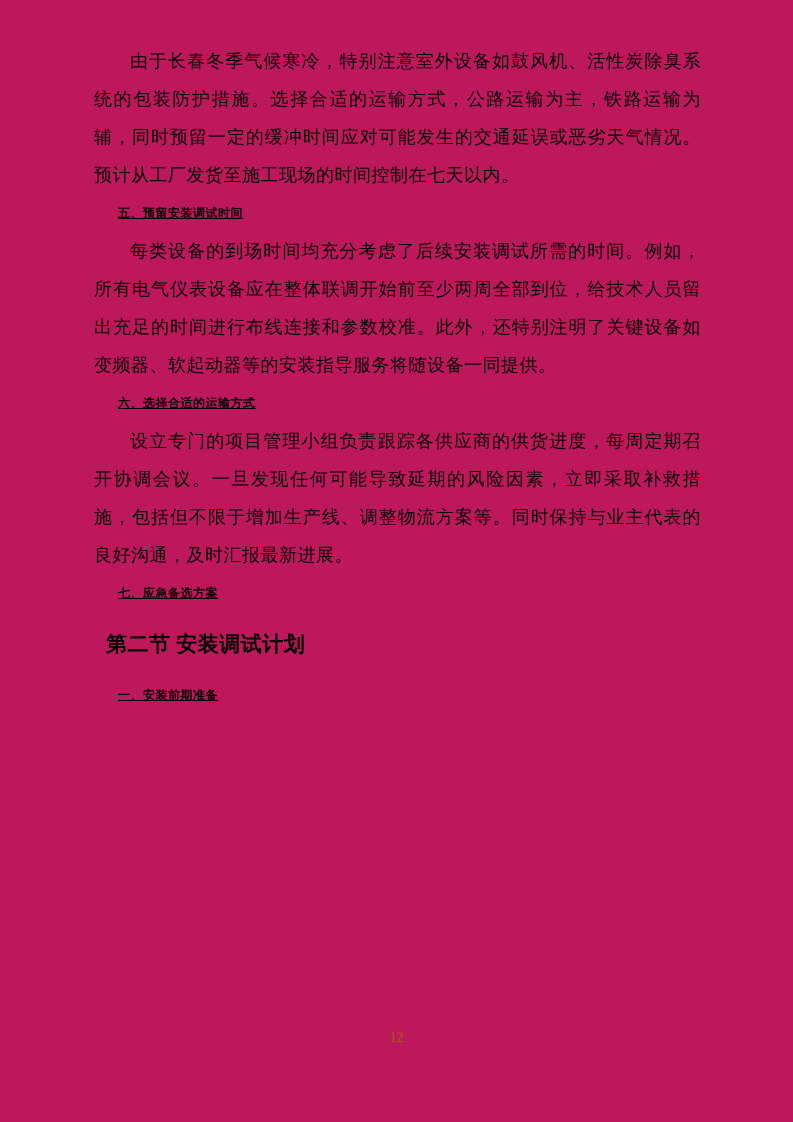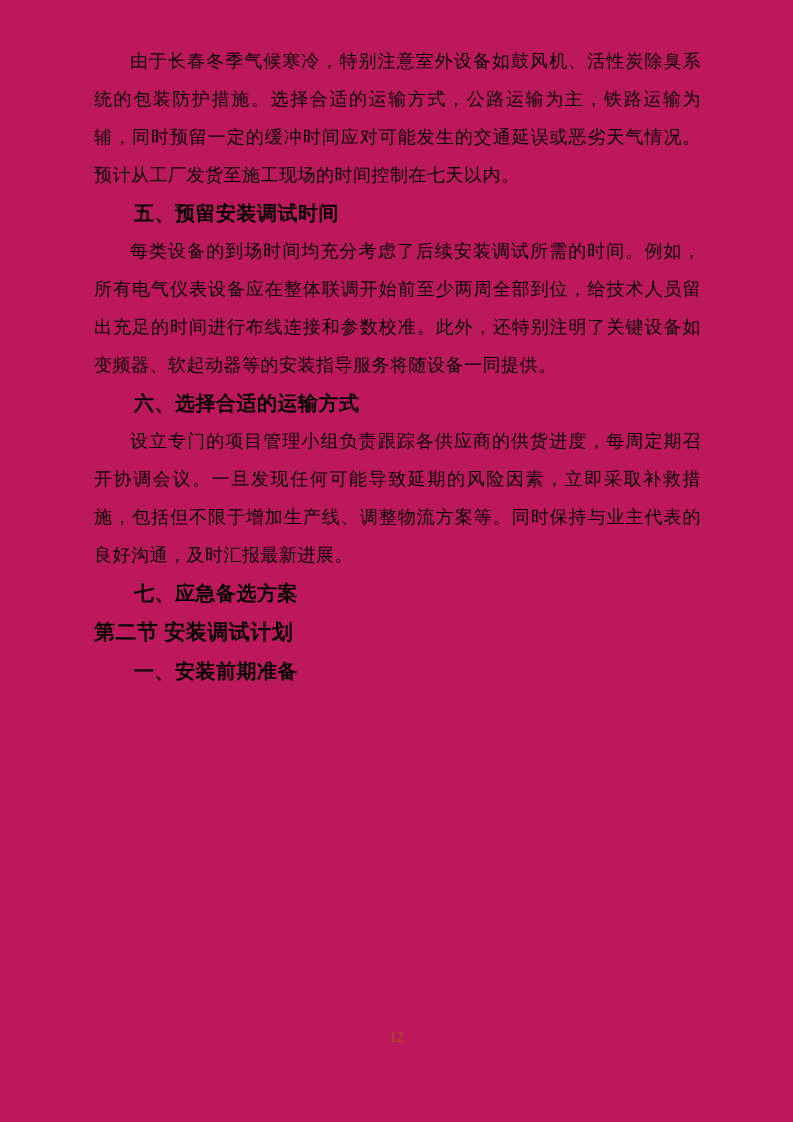--- a/index.html
+++ b/index.html
@@ -27,28 +27,29 @@
     .para {
       margin: 0;
       font-size: 18px;
       line-height: 38px;
       text-align: justify;
       text-indent: 2em;
       letter-spacing: 0.5px;
     }
     .minor-heading {
       margin: 0;
-      font-size: 20px;
+      font-size: 12px;
       line-height: 38px;
       font-weight: bold;
       text-indent: 2em;
       letter-spacing: 0.5px;
+      text-decoration: underline;
     }
     .section-title {
-      margin: 0;
+      margin: 12px;
       font-size: 21px;
       line-height: 40px;
       font-weight: bold;
       text-indent: 0;
       letter-spacing: 0.5px;
     }
     .page-number {
       position: absolute;
       top: 1028px;
       left: 0;

